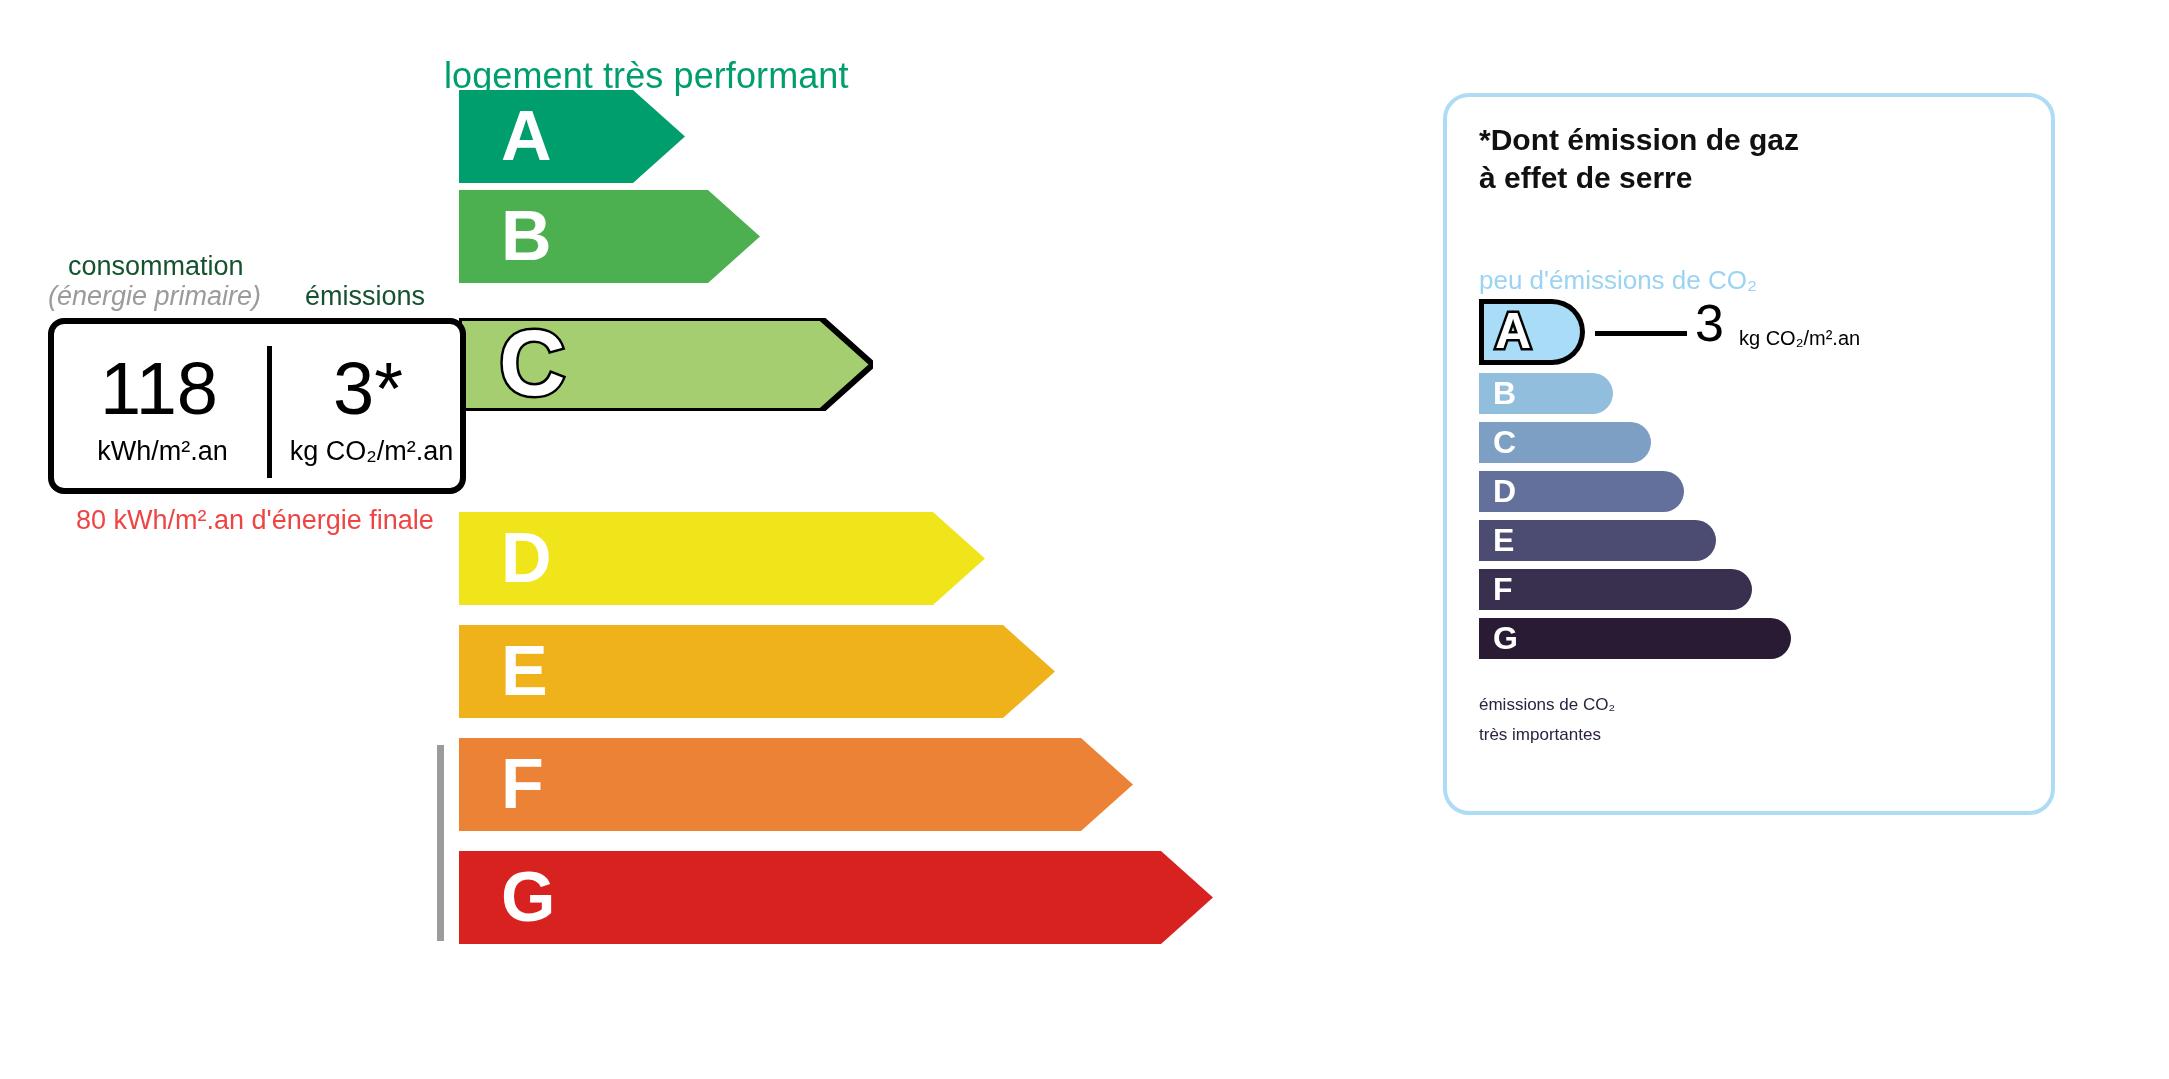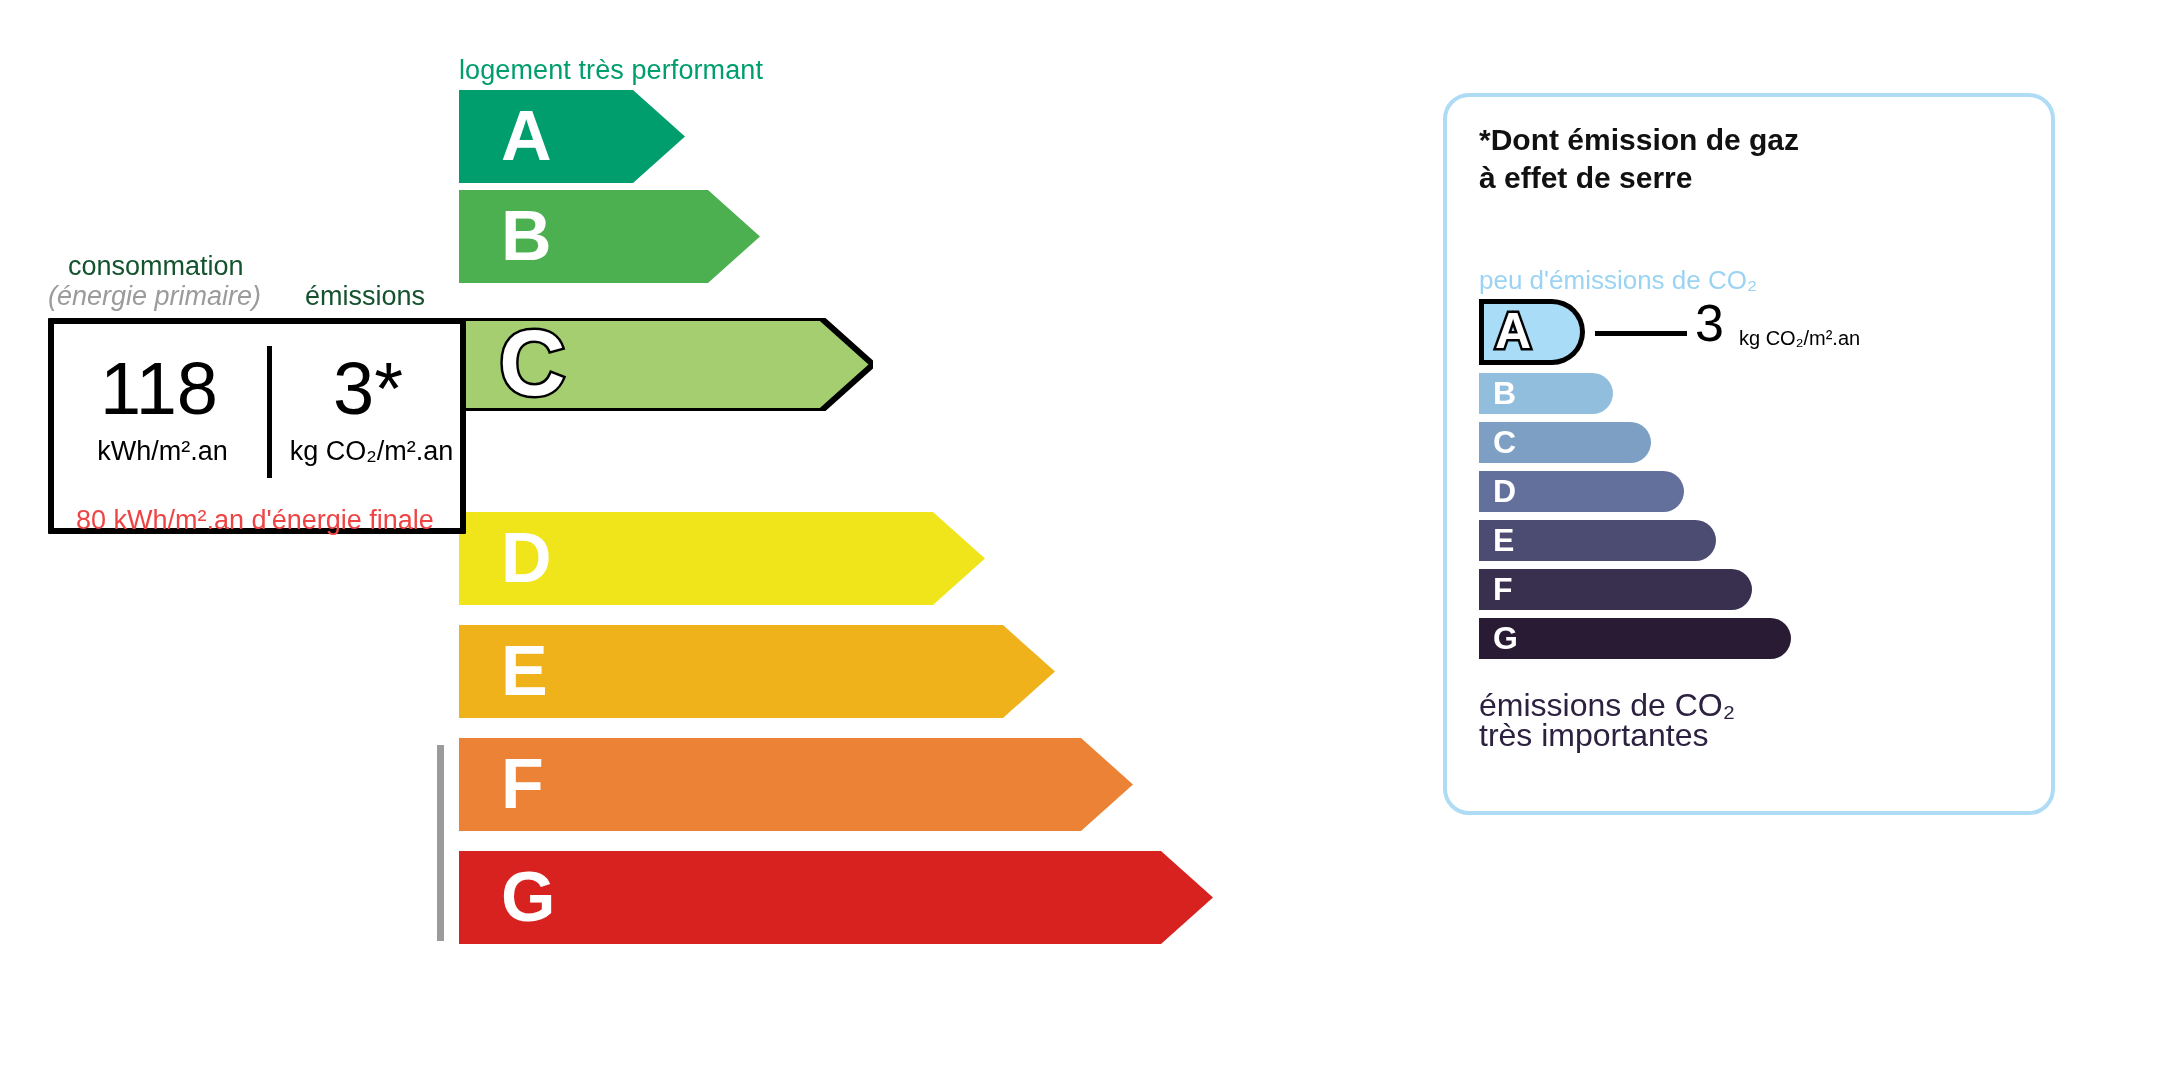--- a/index.html
+++ b/index.html
@@ -7,22 +7,22 @@
   body{
     width:2169px;height:1079px;position:relative;overflow:hidden;
     font-family:"Liberation Sans","DejaVu Sans",sans-serif;
     -webkit-font-smoothing:antialiased;
   }
 
   
   #dpe-main{position:absolute;left:0;top:0;width:1380px;height:1079px;}
 
   .top-caption{
-    position:absolute;left:459px;top:55px;
-    font-size:27px;color:#009E6D;white-space:nowrap;letter-spacing:.1px;
+    position:absolute;left:444px;top:55px;
+    font-size:36px;color:#009E6D;white-space:nowrap;letter-spacing:.1px;
   }
   .bottom-caption{
     position:absolute;left:459px;top:942px;
     font-size:27px;color:#D7221F;white-space:nowrap;letter-spacing:.1px;
   }
 
   
   .band{
     position:absolute;left:459px;height:93px;
   }
@@ -34,22 +34,22 @@
     font-size:70px;font-weight:bold;color:#ffffff;line-height:1;
     letter-spacing:0;
   }
   .band.selected .letter{
     font-size:92px;left:40px;color:#ffffff;
     -webkit-text-stroke:5px #000;paint-order:stroke fill;
   }
 
   
   #consumption-box{
-    position:absolute;left:48px;top:318px;width:418px;height:216px;
-    border:6px solid #000;border-radius:1px;background:#fff;
+    position:absolute;left:48px;top:318px;width:418px;height:176px;
+    border:6px solid #000;border-radius:16px;background:#fff;
     box-sizing:border-box;
     padding-left:27px;
   }
   #consumption-box .divider{
     position:absolute;left:213px;top:22px;width:5px;height:132px;background:#000;
   }
   .val-cell{position:absolute;top:0;height:100%;}
   .val-cell .num{
     position:absolute;left:0;right:0;top:28px;text-align:center;
     font-size:74px;line-height:74px;color:#000;font-weight:400;
@@ -88,21 +88,21 @@
   #co2-title{
     position:absolute;left:32px;top:24px;
     font-size:30px;font-weight:bold;line-height:38px;color:#111;white-space:pre-line;
   }
   #co2-top-caption{
     position:absolute;left:32px;top:168px;
     font-size:26px;color:#9BD3F2;white-space:nowrap;
   }
   #co2-bottom-caption{
     position:absolute;left:32px;top:593px;
-    font-size:32px;line-height:30px;color:#2D2140;white-space:pre-line;
+    font-size:17px;line-height:30px;color:#2D2140;white-space:pre-line;
   }
 
   .co2-row{position:absolute;left:32px;height:41px;}
   .co2-row .bar{
     position:absolute;left:0;top:0;height:100%;width:100%;
     border-radius:0 22px 22px 0;
   }
   .co2-row .ltr{
     position:absolute;left:14px;top:50%;transform:translateY(-52%);
     font-size:32px;font-weight:bold;color:#fff;line-height:1;

